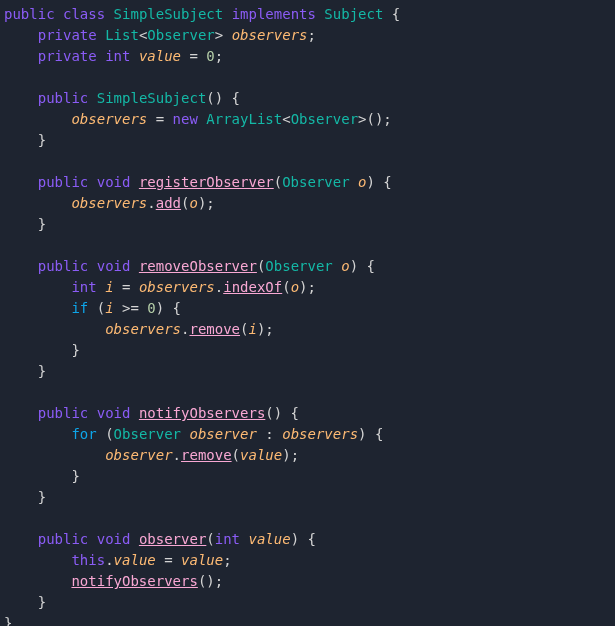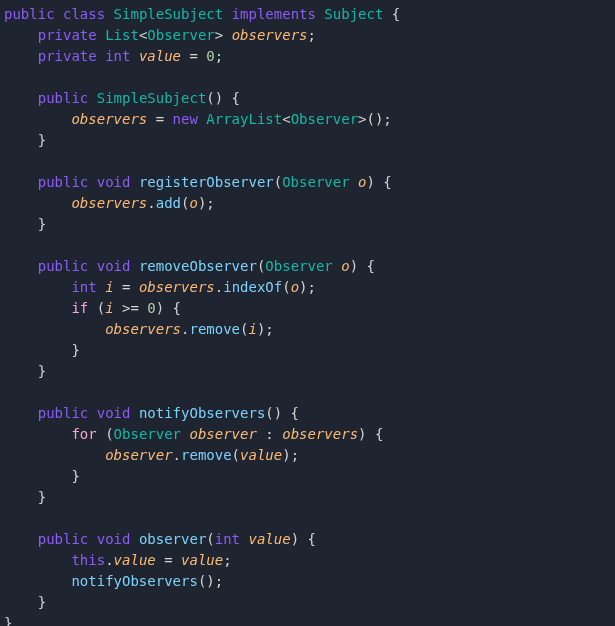--- a/index.html
+++ b/index.html
@@ -12,24 +12,24 @@
       color: #d4d4d4;
       width: 607px;
       box-sizing: border-box;
     }
     pre {
       margin: 0;
       white-space: pre;
     }
     .kw { color: #8b5cf6; }
     .type { color: #14b8a6; }
-    .method { color: #7dd3fc; }
+    .method { color: #f9a8d4; text-decoration: underline; }
     .var { color: #fdba74; font-style: italic; }
     .num { color: #b5cea8; }
-    .ctrl { color: #f9a8d4; }
+    .ctrl { color: #0ea5e9; }
   </style>
 </head>
 <body>
 
 <pre><span class="kw">public</span> <span class="kw">class</span> <span class="type">SimpleSubject</span> <span class="kw">implements</span> <span class="type">Subject</span> {
     <span class="kw">private</span> <span class="type">List</span>&lt;<span class="type">Observer</span>&gt; <span class="var">observers</span>;
     <span class="kw">private</span> <span class="kw">int</span> <span class="var">value</span> = <span class="num">0</span>;
 
     <span class="kw">public</span> <span class="type">SimpleSubject</span>() {
         <span class="var">observers</span> = <span class="kw">new</span> <span class="type">ArrayList</span>&lt;<span class="type">Observer</span>&gt;();

